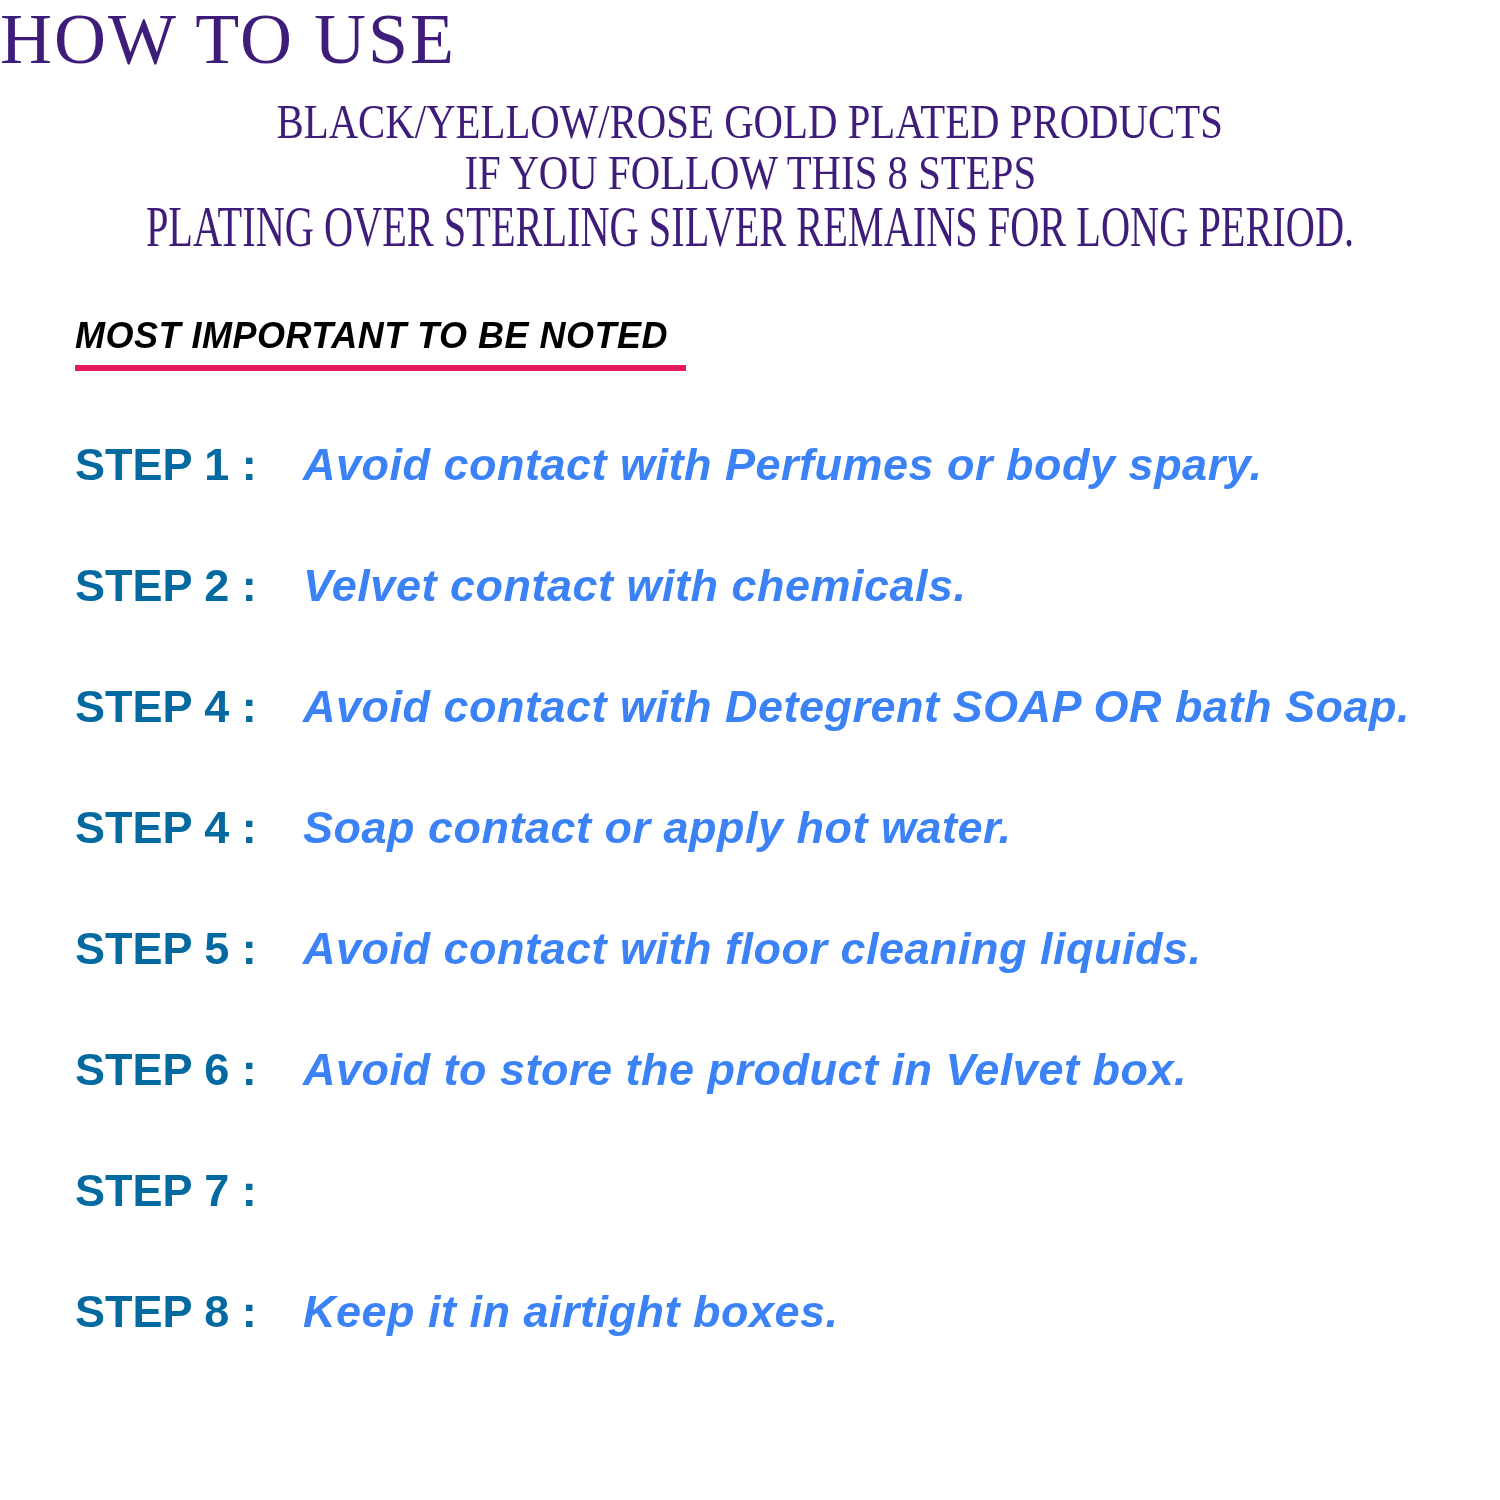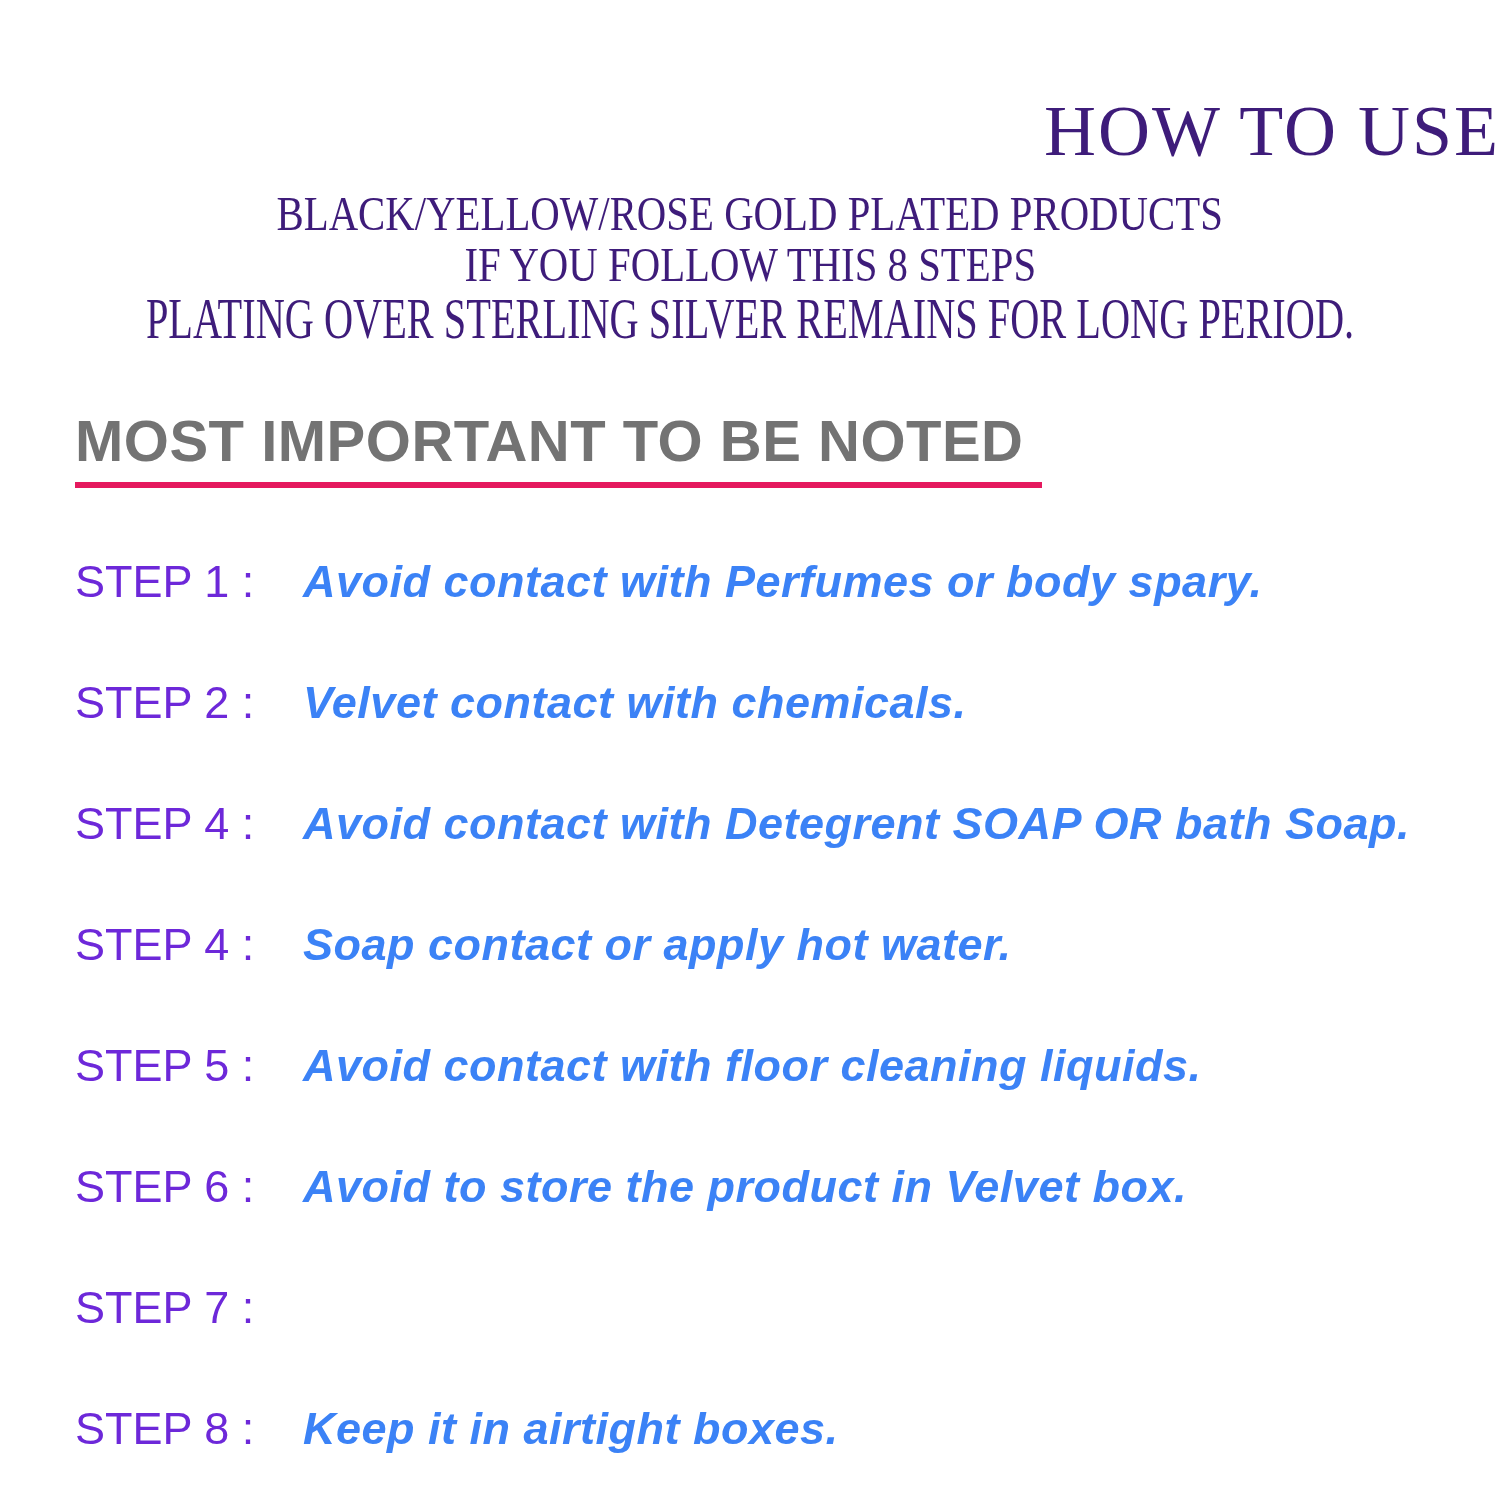--- a/index.html
+++ b/index.html
@@ -7,21 +7,21 @@
   .page {
     position: relative;
     width: 1500px;
     height: 1500px;
     background: #ffffff;
     font-family: "Liberation Sans", sans-serif;
     overflow: hidden;
   }
 
   
-  .header { padding-top: 92px; text-align: right; }
+  .header { text-align: left; }
   .title {
     font-family: "Liberation Serif", serif;
     font-weight: 400;
     font-size: 72px;
     color: #3e1c7a;
     letter-spacing: 2px;
     line-height: 1.1;
   }
   .subtitles { margin-top: 18px; }
   .subline {
@@ -44,44 +44,45 @@
     transform-origin: center;
     line-height: 1.05;
   }
 
   
   .notice-wrap { margin: 58px 0 0 75px; }
   .notice {
     display: inline-block;
     font-family: "Liberation Sans", sans-serif;
     font-weight: bold;
-    font-size: 58px;
-    color: #737373;
+    font-style: italic;
+    font-size: 36px;
+    color: #000000;
     padding-bottom: 8px;
     padding-right: 18px;
     border-bottom: 6px solid #e5195e;
     letter-spacing: 0.5px;
   }
 
   
   .steps { margin: 68px 0 0 75px; }
   .step {
     display: flex;
     align-items: baseline;
     margin-bottom: 69px;
     white-space: nowrap;
   }
   .step:last-child { margin-bottom: 0; }
   .step-label {
     flex: 0 0 auto;
     min-width: 228px;
     font-family: "Liberation Sans", sans-serif;
     font-size: 45px;
-    font-weight: 400;
-    color: #6d28d9;
+    font-weight: 700;
+    color: #0369a1;
   }
   .step-text {
     font-family: "Liberation Sans", sans-serif;
     font-size: 45px;
     font-weight: bold;
     font-style: italic;
     color: #3b82f6;
     letter-spacing: 0.5px;
   }
 </style>

